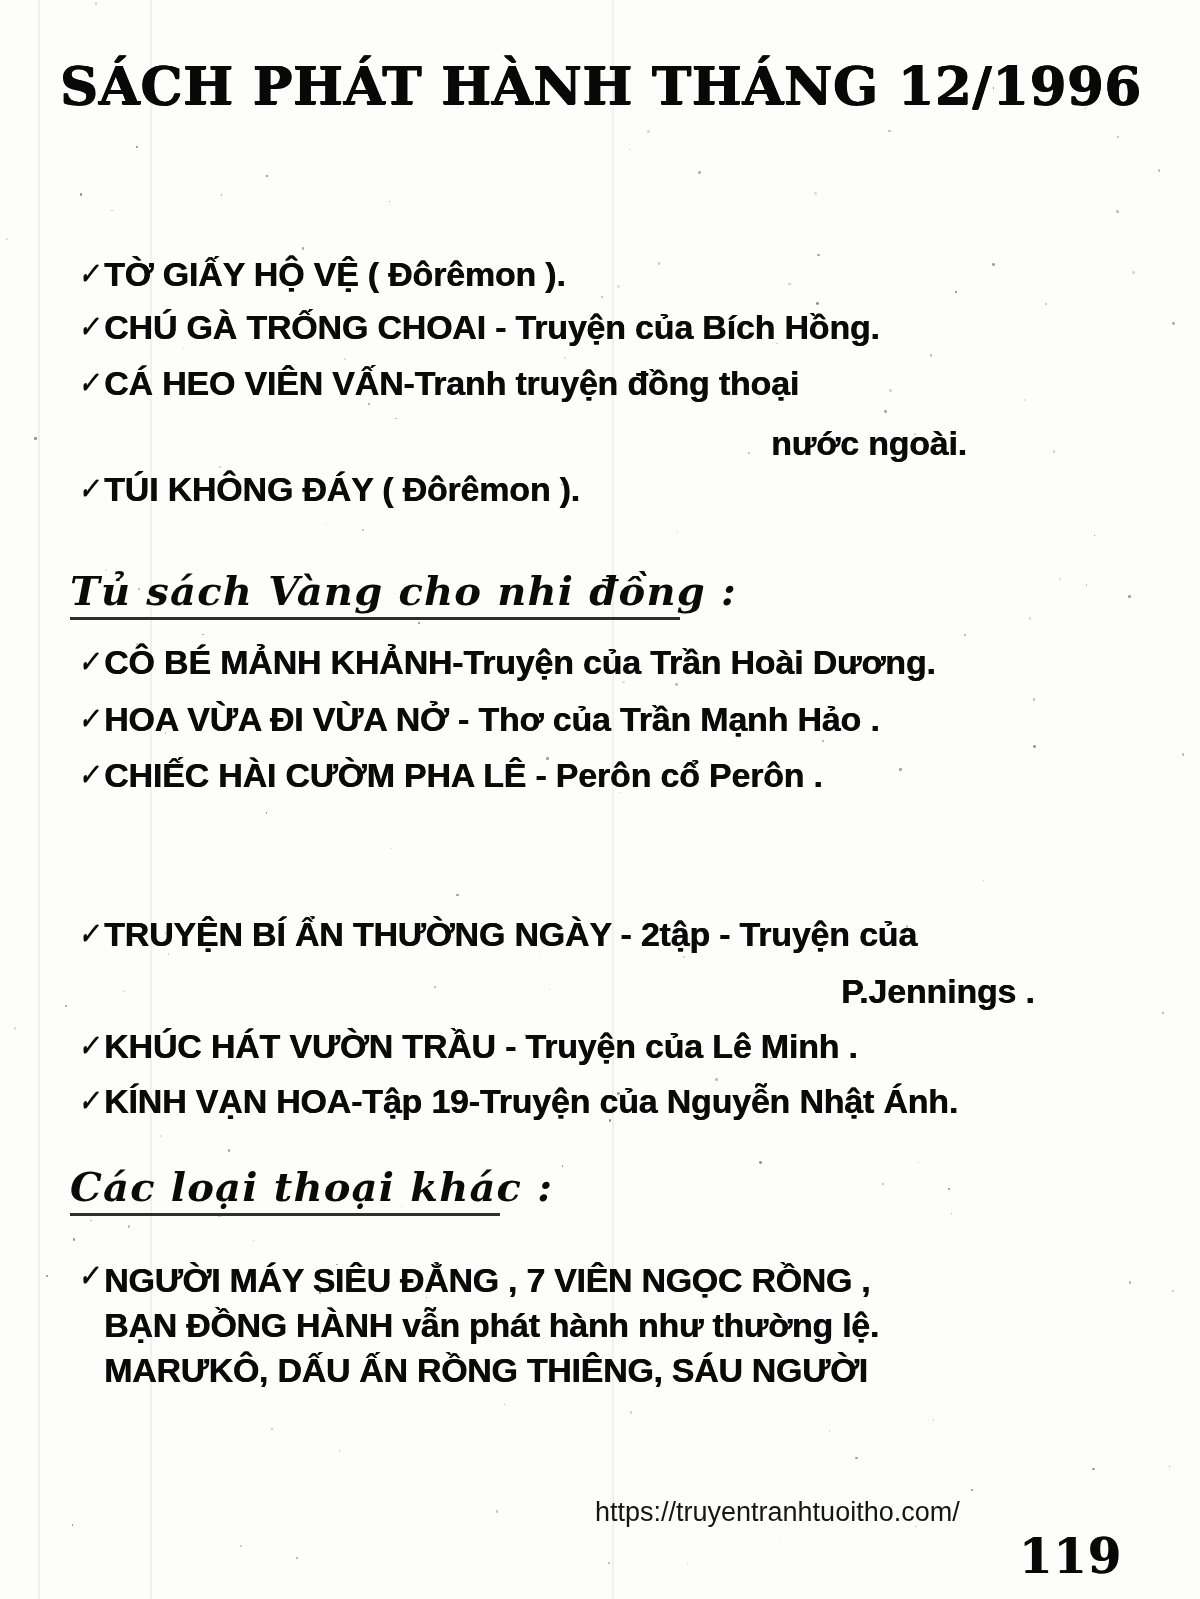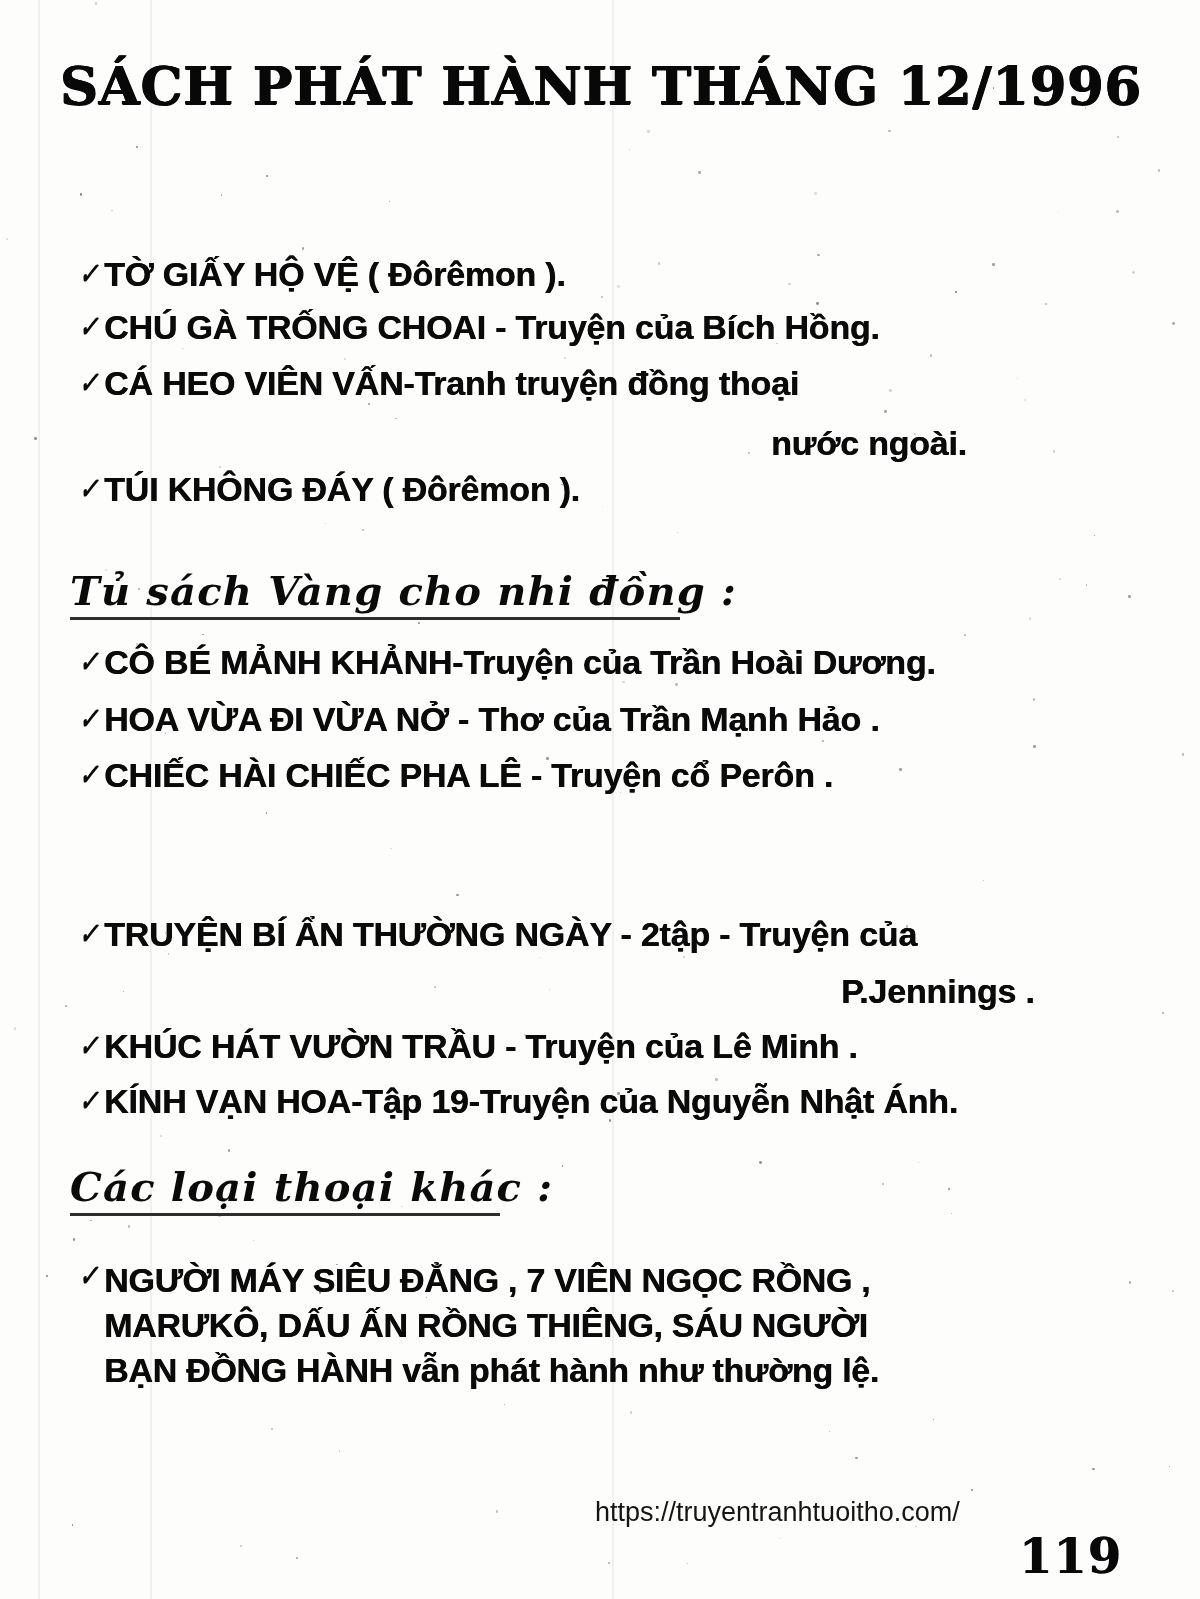--- a/index.html
+++ b/index.html
@@ -198,21 +198,21 @@
     <span class="item-text">CÔ BÉ MẢNH KHẢNH-Truyện của Trần Hoài Dương.</span>
   </div>
 
   <div class="item" style="left:78px; top:700px;">
     <span class="tick">✓</span>
     <span class="item-text">HOA VỪA ĐI VỪA NỞ - Thơ của Trần Mạnh Hảo .</span>
   </div>
 
   <div class="item" style="left:78px; top:756px;">
     <span class="tick">✓</span>
-    <span class="item-text">CHIẾC HÀI CHIẾC PHA LÊ - Truyện cổ Perôn .</span>
+    <span class="item-text">CHIẾC HÀI CƯỜM PHA LÊ - Perôn cổ Perôn .</span>
   </div>
 
 
   <div class="item" style="left:78px; top:915px;">
     <span class="tick">✓</span>
     <span class="item-text">TRUYỆN BÍ ẨN THƯỜNG NGÀY - 2tập - Truyện của</span>
   </div>
   <div class="cont-line" style="left:812px; top:972px;margin-left:29px;">P.Jennings .</div>
 
   <div class="item" style="left:78px; top:1027px;">
@@ -227,22 +227,22 @@
 
   <div class="section-heading" style="left:70px; top:1163px; width:430px;">
     <span>Các loại thoại khác :</span>
     <span class="rule"></span>
   </div>
 
   <div class="final-para">
     <span class="tick">✓</span>
     <div class="final-lines">
       <div>NGƯỜI MÁY SIÊU ĐẲNG , 7 VIÊN NGỌC RỒNG ,</div>
+      <div>BẠN ĐỒNG HÀNH vẫn phát hành như thường lệ.</div>
       <div>MARƯKÔ, DẤU ẤN RỒNG THIÊNG, SÁU NGƯỜI</div>
-      <div>BẠN ĐỒNG HÀNH vẫn phát hành như thường lệ.</div>
     </div>
   </div>
 
   <div class="footer-url">https://truyentranhtuoitho.com/</div>
   <div class="page-number">119</div>
 
 <div class="speckle" style="width: 1.34159px; height: 1.34159px; left: 220.893px; top: 194.335px; opacity: 0.43;"></div>
     <div class="speckle" style="width: 0.908255px; height: 0.908255px; left: 983.103px; top: 880.374px; opacity: 0.42;"></div>
     <div class="speckle" style="width: 2.83034px; height: 2.83034px; left: 1171.82px; top: 321.909px; opacity: 0.43;"></div>
     <div class="speckle" style="width: 2.58006px; height: 2.58006px; left: 471.003px; top: 102.067px; opacity: 0.18;"></div>

